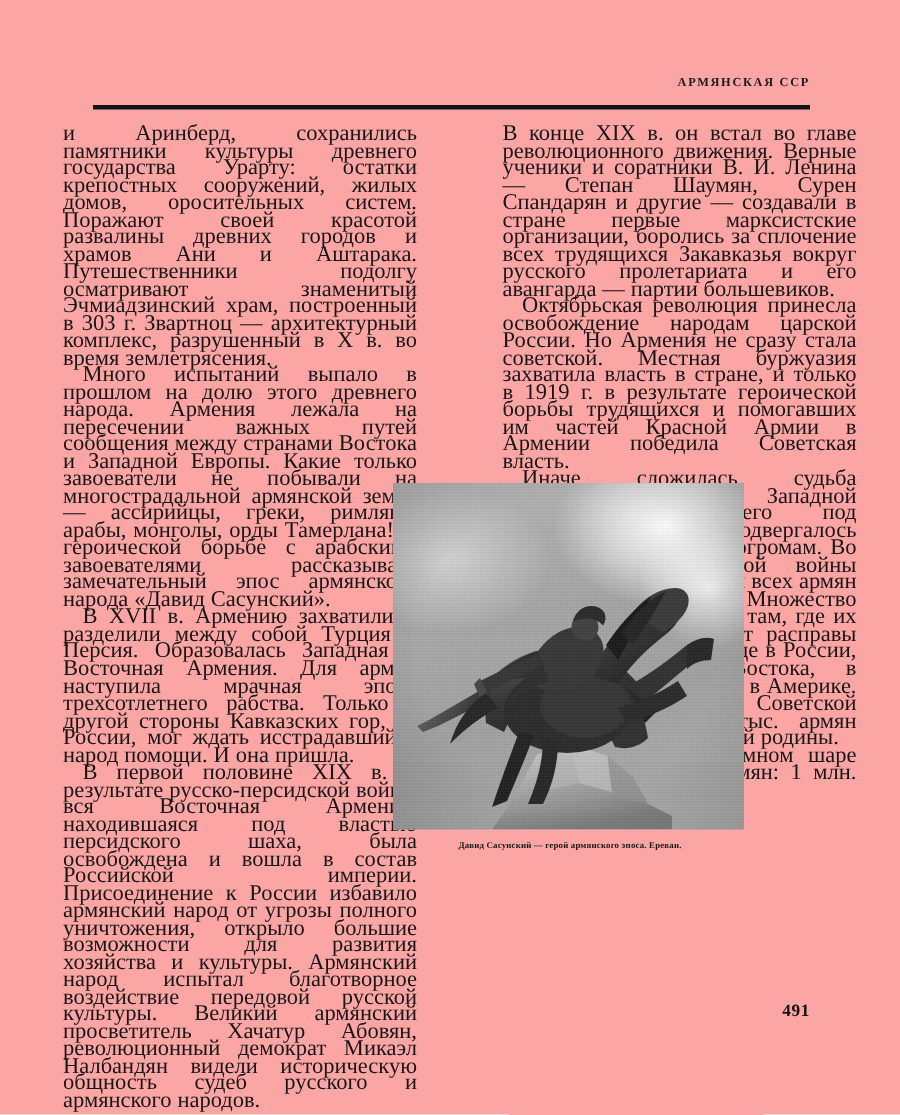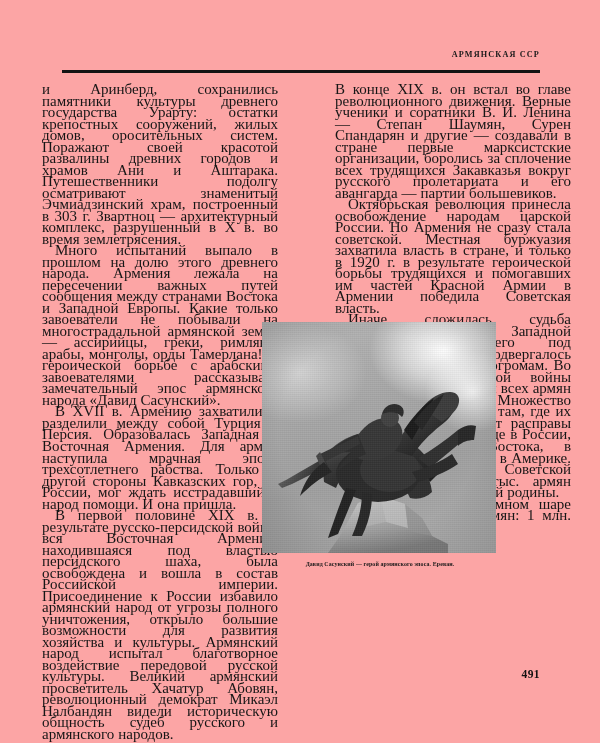--- a/index.html
+++ b/index.html
@@ -153,21 +153,21 @@
 
     <div class="col col-left">
       <p class="para first">и Аринберд, сохранились памятники культуры древнего государства Урарту: остатки крепостных сооружений, жилых домов, оросительных систем. Поражают своей красотой развалины древних городов и храмов Ани и Аштарака. Путешественники подолгу осматривают знаменитый Эчмиадзинский храм, построенный в 303 г. Звартноц — архитектурный комплекс, разрушенный в X в. во время землетрясения.</p>
       <p class="para">Много испытаний выпало в прошлом на долю этого древнего народа. Армения лежала на пересечении важных путей сообщения между странами Востока и Западной Европы. Какие только завоеватели не побывали на многострадальной армянской земле — ассирийцы, греки, римляне, арабы, монголы, орды Тамерлана! О героической борьбе с арабскими завоевателями рассказывает замечательный эпос армянского народа «Давид Сасунский».</p>
       <p class="para">В XVII в. Армению захватили и разделили между собой Турция и Персия. Образовалась Западная и Восточная Армения. Для армян наступила мрачная эпоха трехсотлетнего рабства. Только с другой стороны Кавказских гор, из России, мог ждать исстрадавшийся народ помощи. И она пришла.</p>
       <p class="para">В первой половине XIX в. в результате русско-персидской войны вся Восточная Армения, находившаяся под властью персидского шаха, была освобождена и вошла в состав Российской империи. Присоединение к России избавило армянский народ от угрозы полного уничтожения, открыло большие возможности для развития хозяйства и культуры. Армянский народ испытал благотворное воздействие передовой русской культуры. Великий армянский просветитель Хачатур Абовян, революционный демократ Микаэл Налбандян видели историческую общность судеб русского и армянского народов.</p>
     </div>
 
     <div class="col col-right">
       <p class="para first">В конце XIX в. он встал во главе революционного движения. Верные ученики и соратники В. И. Ленина — Степан Шаумян, Сурен Спандарян и другие — создавали в стране первые марксистские организации, боролись за сплочение всех трудящихся Закавказья вокруг русского пролетариата и его авангарда — партии большевиков.</p>
-      <p class="para">Октябрьская революция принесла освобождение народам царской России. Но Армения не сразу стала советской. Местная буржуазия захватила власть в стране, и только в 1920 г. в результате героической борьбы трудящихся и помогавших им частей Красной Армии в Армении победила Советская власть.</p>
+      <p class="para">Октябрьская революция принесла освобождение народам царской России. Но Армения не сразу стала советской. Местная буржуазия захватила власть в стране, и только в 1919 г. в результате героической борьбы трудящихся и помогавших им частей Красной Армии в Армении победила Советская власть.</p>
       <p class="para">Иначе сложилась судьба армянского населения Западной Армении, изнывавшего под турецким игом. Оно подвергалось гонениям и кровавым погромам. Во время первой мировой войны турецкие власти выслали всех армян в пустыни Аравии. Множество армян погибло в пути и там, где их поселили. Спасшиеся от расправы армяне нашли прибежище в России, странах Ближнего Востока, в Греции, Франции и даже в Америке. После образования Советской Армении более 200 тыс. армян вернулось на землю своей родины.</p>
       <p class="para">В наше время на земном шаре живет около 5 млн. армян: 1 млн. 600 тыс. — за рубежами</p>
     </div>
 
   </div>
 
   <div class="figure">
     <div class="photo">
       <div class="sky"></div>
 

